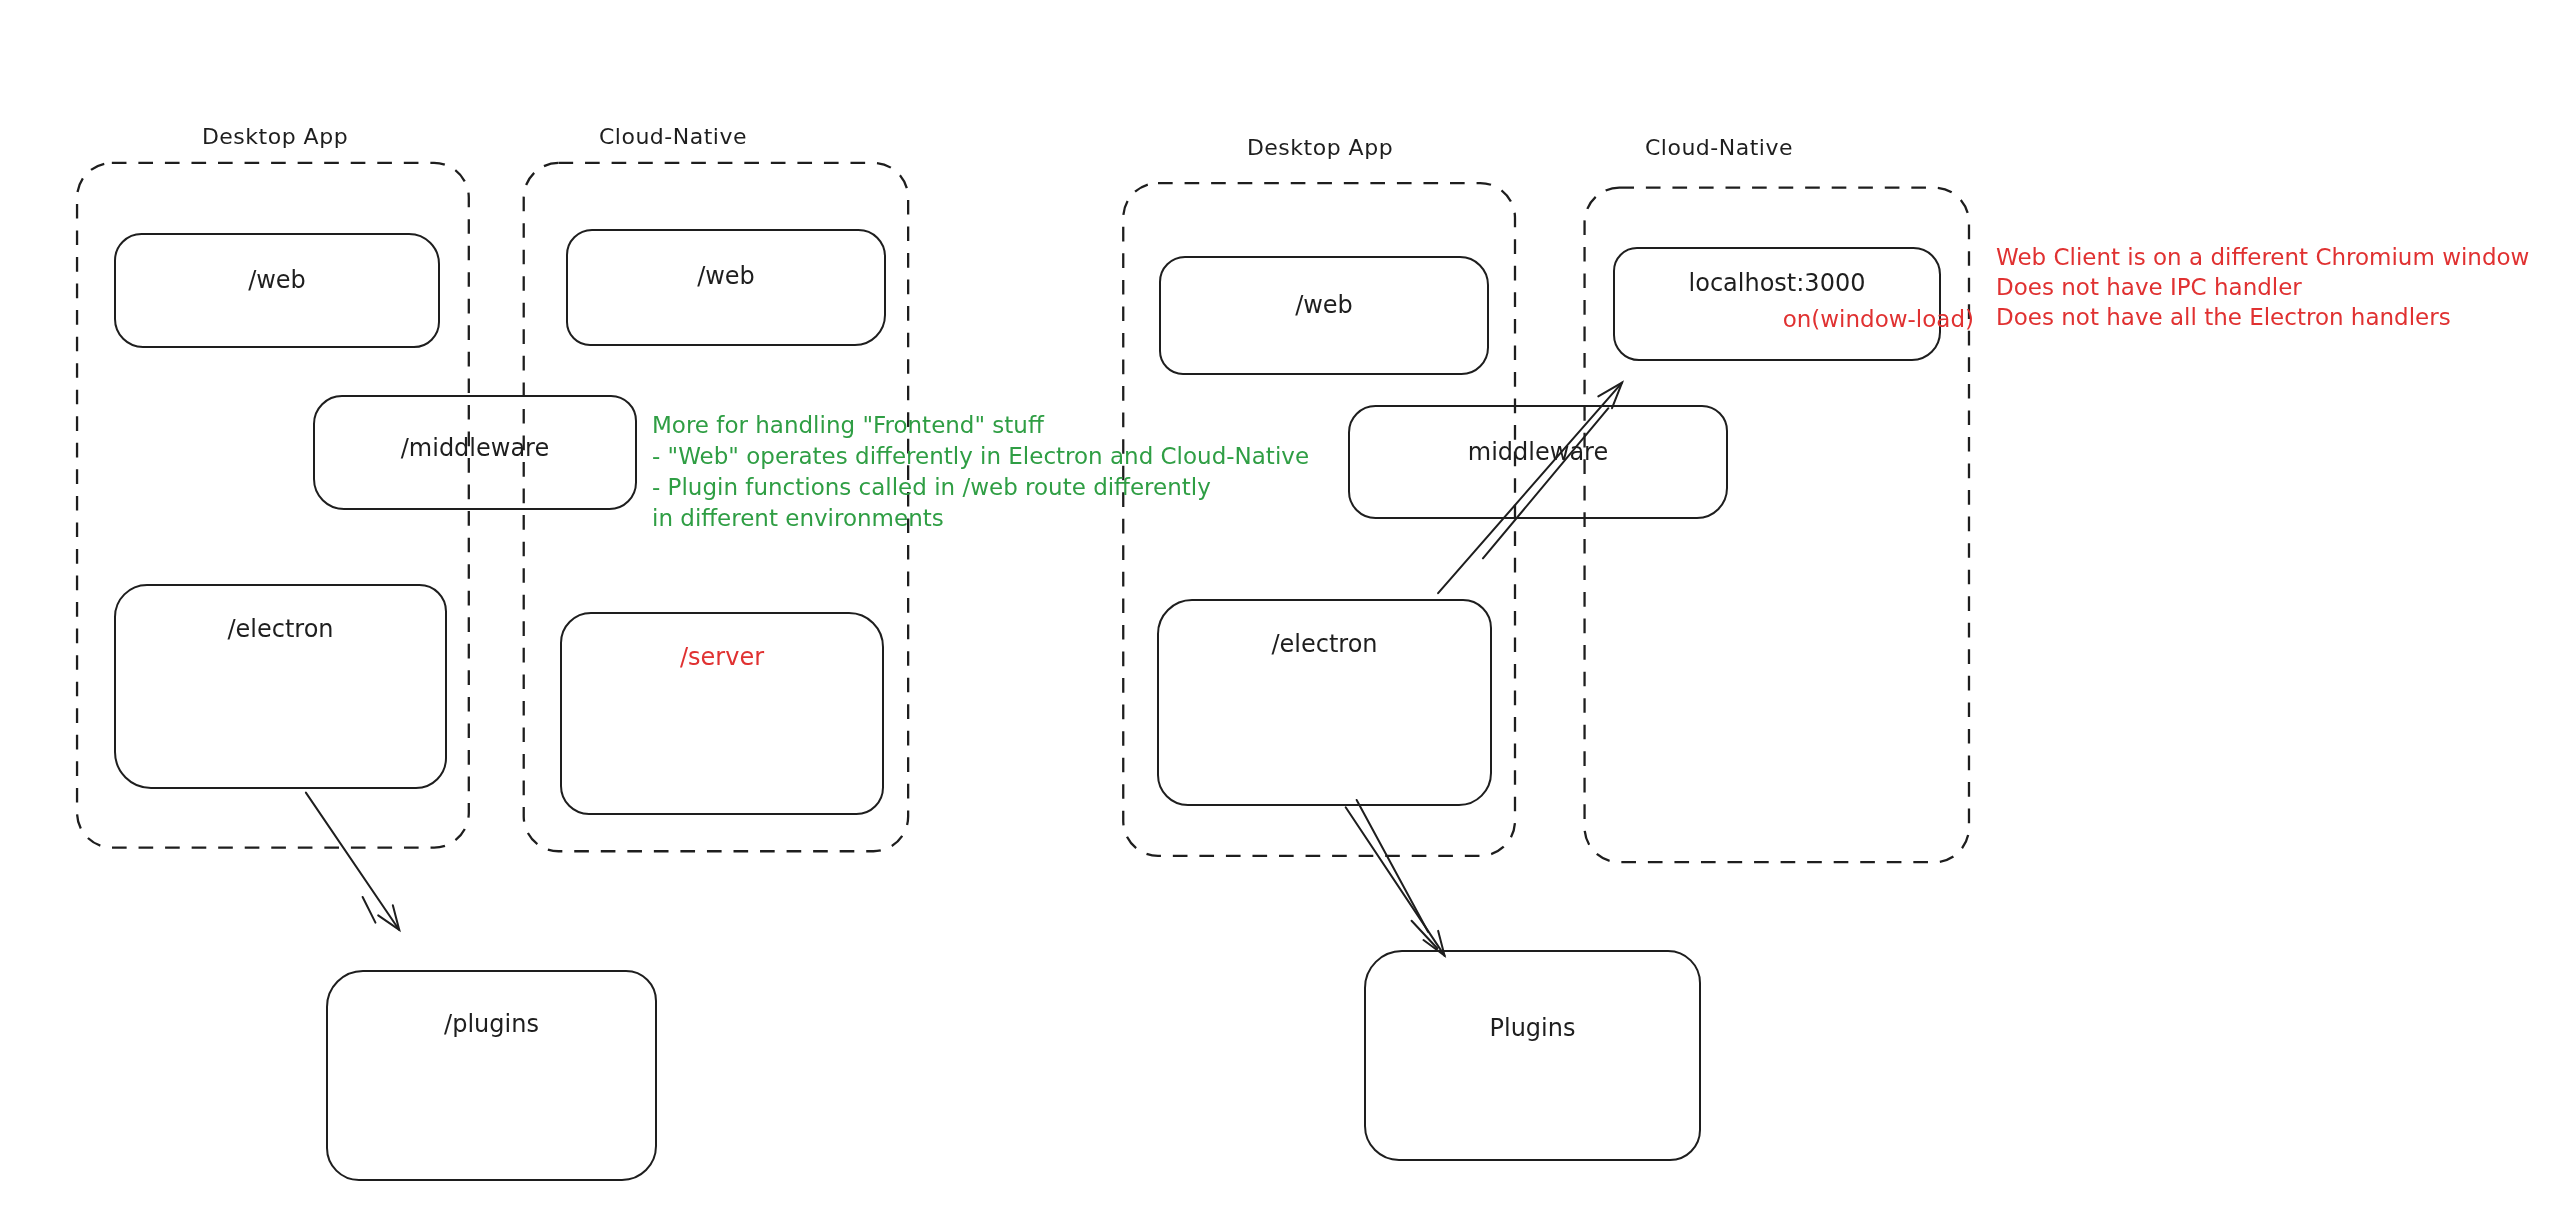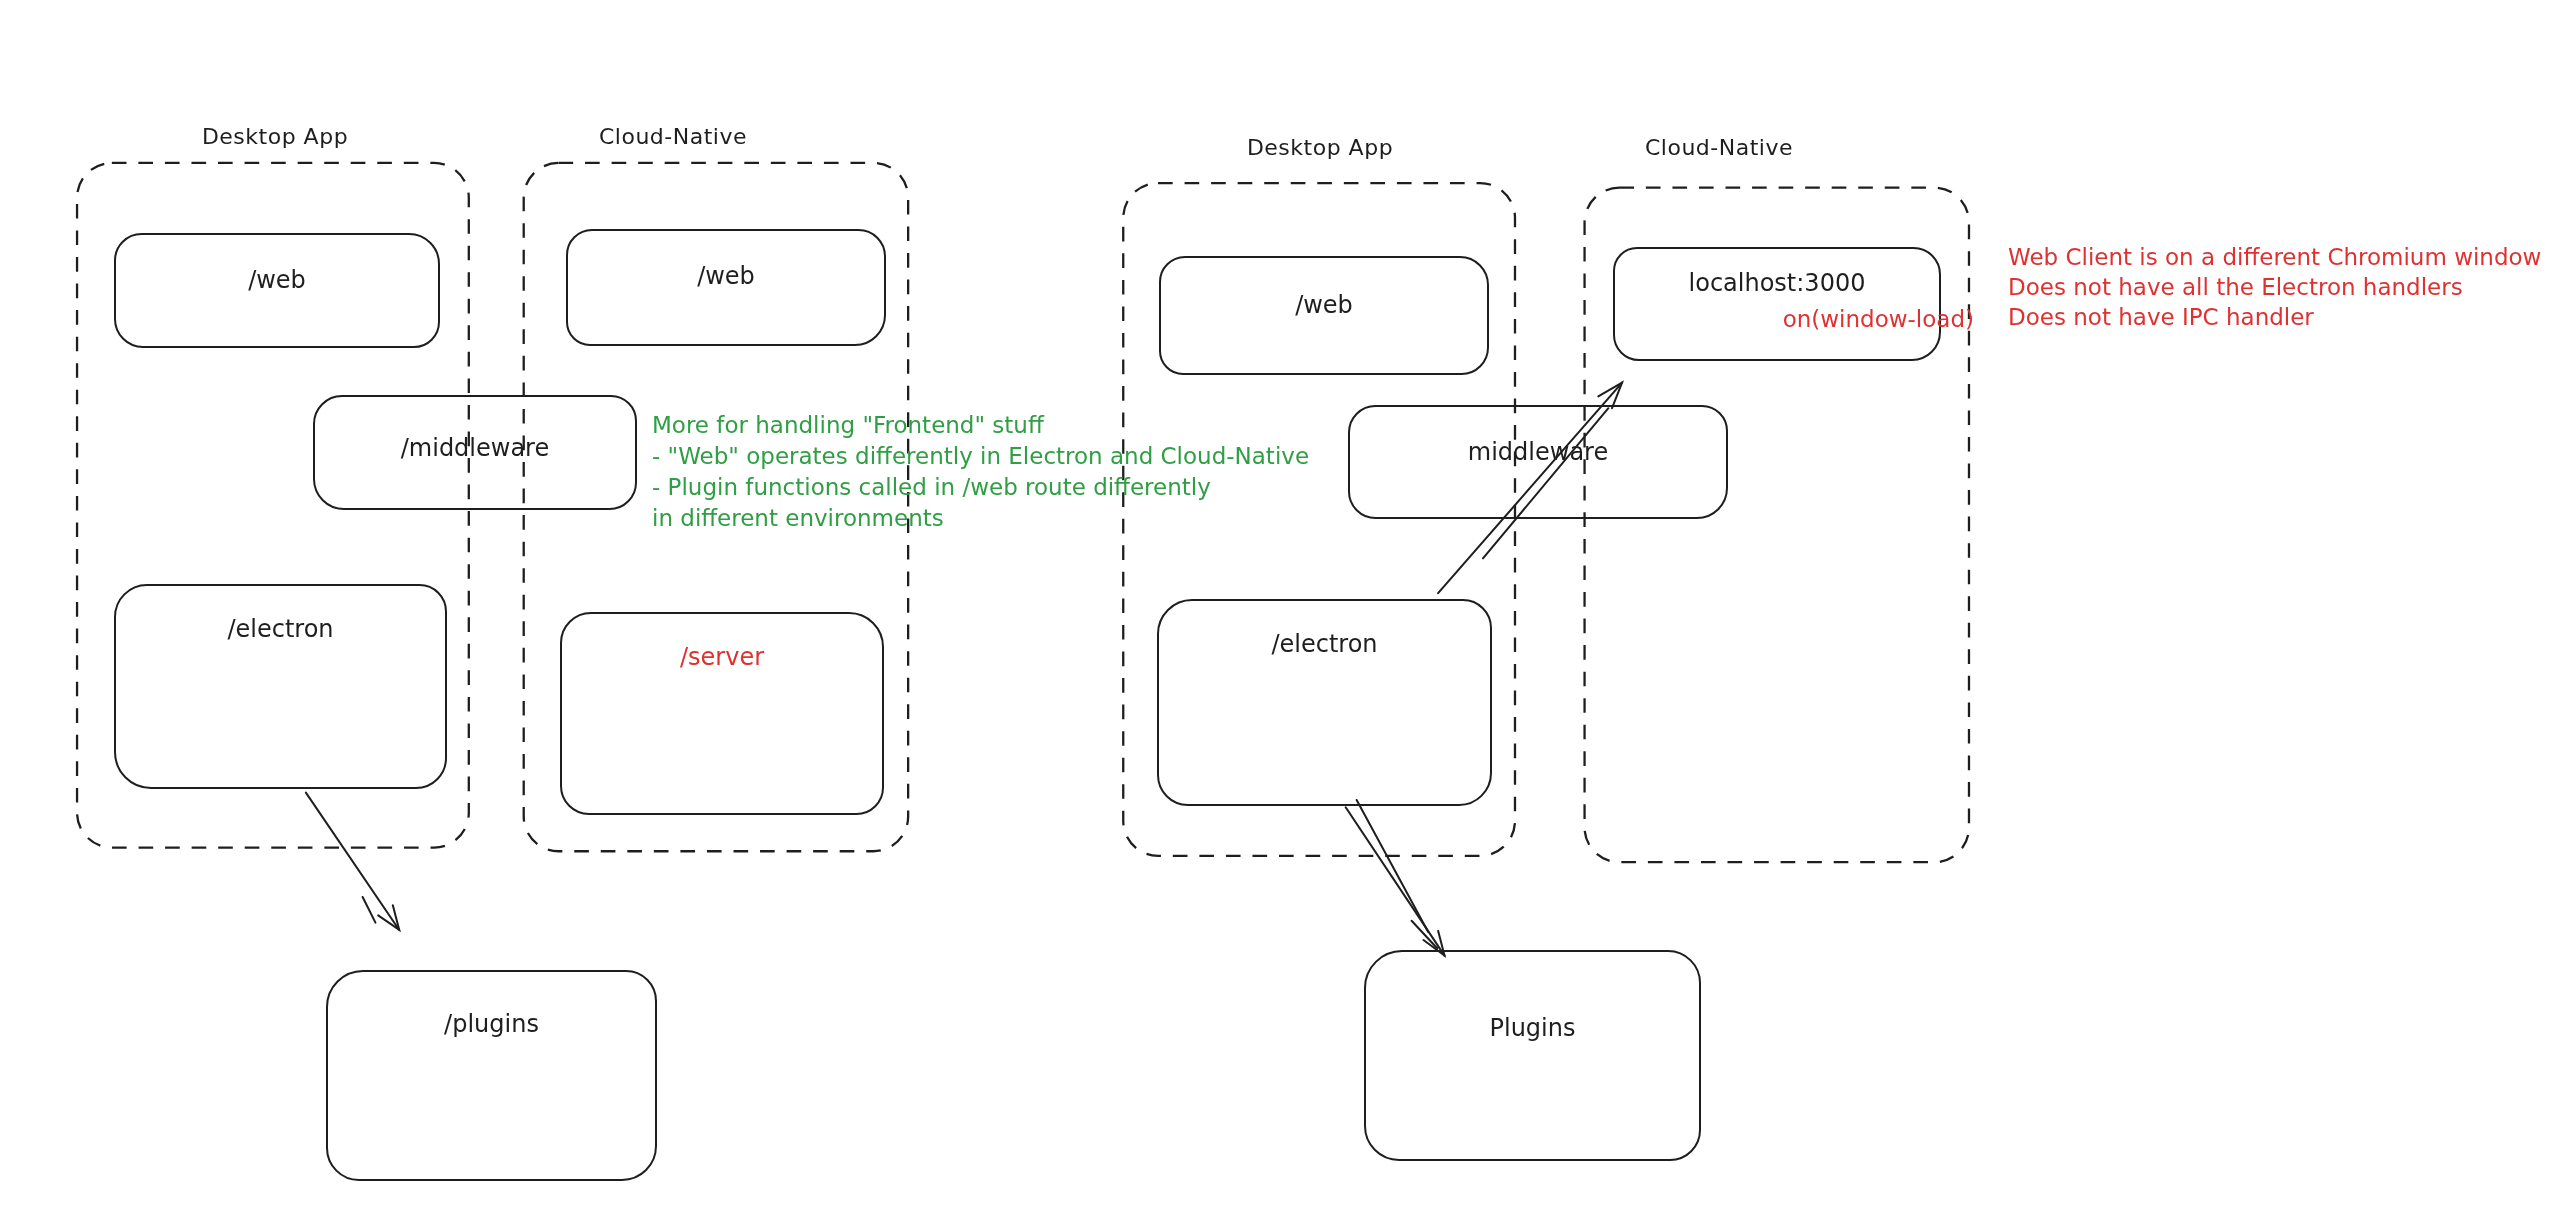--- a/index.html
+++ b/index.html
@@ -34,21 +34,21 @@
     font-size:24px;
   }
   .box .lbl{display:block;}
   .note{
     position:absolute;z-index:2;
     font-size:23px;
     white-space:nowrap;
   }
   .note .line{display:block;}
   .note-green{color:var(--green);line-height:31px;}
-  .note-red{color:var(--red);line-height:30px;margin-left:12px;}
+  .note-red{color:var(--red);line-height:30px;}
   .red-text{color:var(--red);}
   .sub{
     display:block;
     font-size:23px;
     margin-top:9.2px;
     transform:translateX(35px);
     text-align:right;
   }
 </style>
 </head>
@@ -139,18 +139,18 @@
   <div class="box" style="left:1157px;top:599px;width:335px;height:207px;border-radius:35px 29px 33px 31px;">
     <span class="lbl" style="padding-top:29px;">/electron</span>
   </div>
 
   <div class="box" style="left:1364px;top:950px;width:337px;height:211px;border-radius:38px 33px 31px 35px;">
     <span class="lbl" style="padding-top:62px;">Plugins</span>
   </div>
 
   <div class="note note-red" style="left:1996px;top:242px;">
     <span class="line">Web Client is on a different Chromium window</span>
+    <span class="line">Does not have IPC handler</span>
     <span class="line">Does not have all the Electron handlers</span>
-    <span class="line">Does not have IPC handler</span>
   </div>
 
 </div>
 
 
 </body></html>

